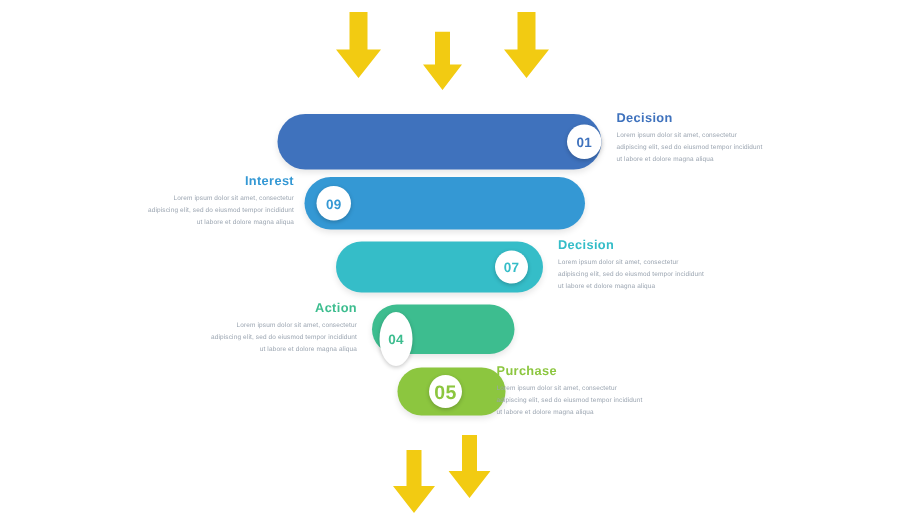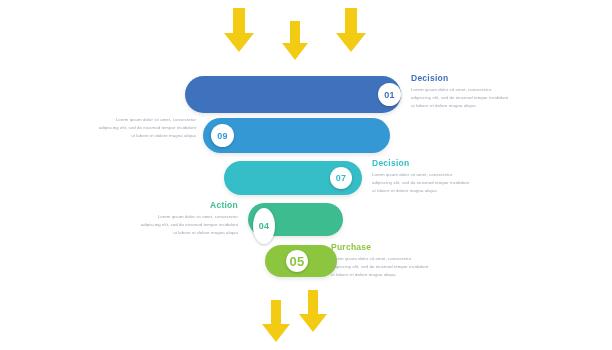--- a/index.html
+++ b/index.html
@@ -90,20 +90,21 @@
   <div class="stage-bar" style="left:185px; top:76px; width:216px; height:37px; background:#3f72bd;"></div>
   <div class="num-badge" style="left:362px; top:83px; width:23px; height:23px; font-size:9px; color:#3f72bd;margin-left:16px;">01</div>
   <div class="callout align-left" style="left:411px; top:74px; width:100px;">
     <div class="callout-title" style="color:#3f72bd;">Decision</div>
     <div class="callout-body">Lorem ipsum dolor sit amet, consectetur adipiscing elit, sed do eiusmod tempor incididunt ut labore et dolore magna aliqua</div>
   </div>
 
   <div class="stage-bar" style="left:203px; top:118px; width:187px; height:35px; background:#3498d4;"></div>
   <div class="num-badge" style="left:211px; top:124px; width:23px; height:23px; font-size:9px; color:#3498d4;">09</div>
   <div class="callout align-right" style="left:98px; top:116px; width:98px;">
+    <div class="callout-title" style="color:#3498d4;">Interest</div>
     <div class="callout-body">Lorem ipsum dolor sit amet, consectetur adipiscing elit, sed do eiusmod tempor incididunt ut labore et dolore magna aliqua</div>
   </div>
 
   <div class="stage-bar" style="left:224px; top:161px; width:138px; height:34px; background:#35bdc8;"></div>
   <div class="num-badge" style="left:330px; top:167px; width:22px; height:22px; font-size:9px; color:#35bdc8;">07</div>
   <div class="callout align-left" style="left:372px; top:159px; width:98px;">
     <div class="callout-title" style="color:#35bdc8;">Decision</div>
     <div class="callout-body">Lorem ipsum dolor sit amet, consectetur adipiscing elit, sed do eiusmod tempor incididunt ut labore et dolore magna aliqua</div>
   </div>
 

